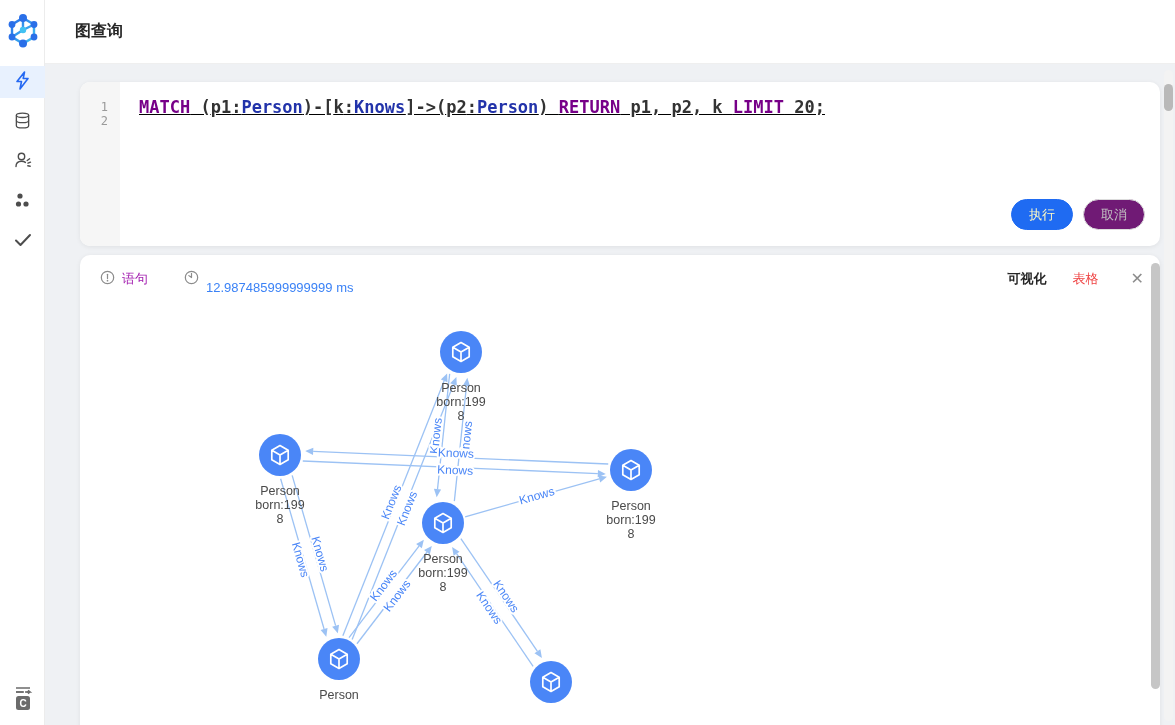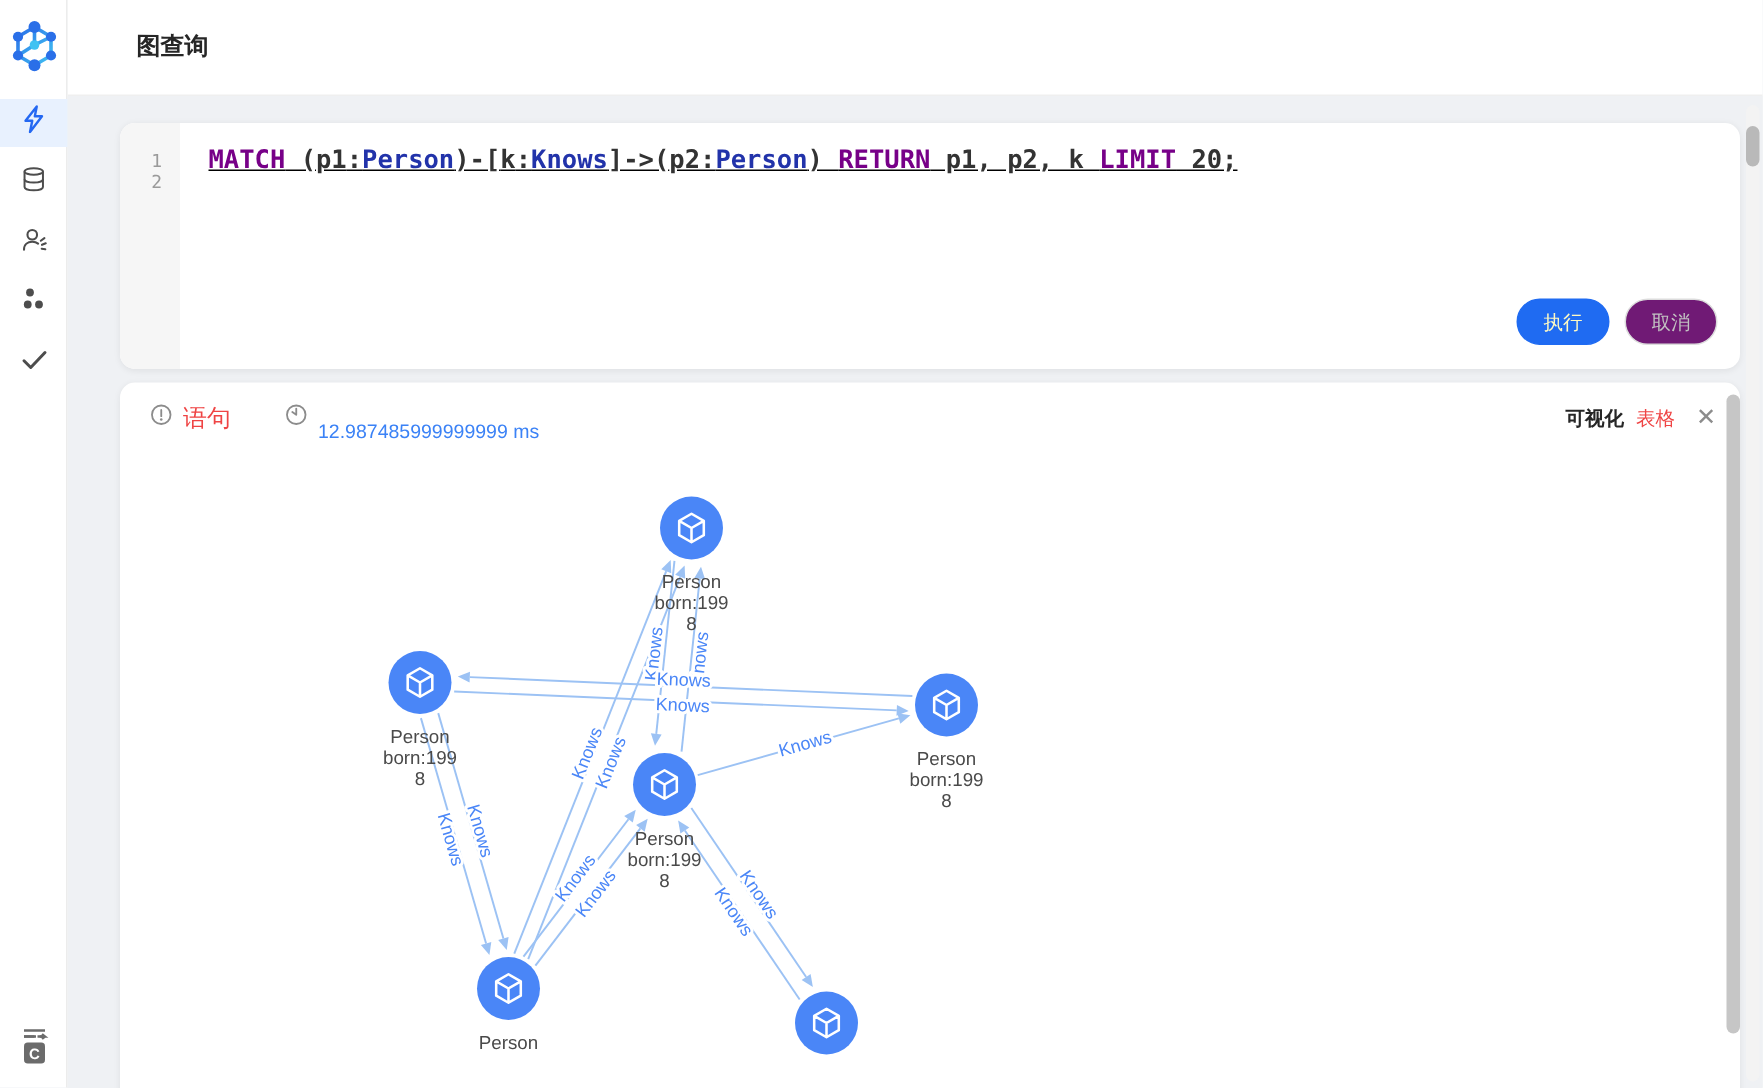--- a/index.html
+++ b/index.html
@@ -12,21 +12,21 @@
   .logo { position:absolute; left:6px; top:12px; width:34px; height:38px; }
   .nav { position:absolute; top:66px; left:0; right:0; }
   .nav-item { width:45px; height:32px; display:flex; align-items:center; justify-content:center;
     margin-bottom:8px; cursor:pointer; }
   .nav-item.active { background:#e8f1fe; }
   .sidebar-bottom { position:absolute; bottom:10px; left:0; width:45px; display:flex; justify-content:center; }
 
   
   .header { position:absolute; left:45px; top:0; right:0; height:64px; background:#fff;
     border-bottom:1px solid #efefef; display:flex; align-items:center; z-index:4; }
-  .page-title { font-size:16px; font-weight:bold; color:#262626; margin-left:46px; }
+  .page-title { font-size:16px; font-weight:bold; color:#262626; margin-left:30px; }
   .header-right { position:absolute; right:14px; top:0; height:64px; display:flex; align-items:center; gap:6px; }
   .db-name { font-size:14px; color:#404040; }
   .swap-glyph { font-size:15px; color:#595959; margin-left:2px; }
 
   
   .main { position:absolute; left:45px; top:64px; right:0; bottom:0; background:#eff1f4; }
 
   
   .page-scroll-track { position:absolute; right:2px; top:6px; bottom:4px; width:9px;
     background:#f3f3f3; border-radius:5px; }
@@ -51,24 +51,24 @@
     border:1px solid transparent; font-family:inherit; }
   .btn-run { background:#1f6bf2; color:#fef9c3; border-color:#1f6bf2; }
   .btn-cancel { background:#701a75; color:#c2c2c2; border-color:#dcdcdc; }
 
   
   .results-card { position:absolute; left:35px; top:191px; width:1080px; height:540px;
     background:#fff; border-radius:10px 10px 0 0; box-shadow:0 1px 5px rgba(0,0,0,.07); overflow:hidden; }
   .results-header { position:absolute; left:0; right:0; top:0; height:48px;
     display:flex; align-items:center; padding:0 20px; }
   .rh-left { display:flex; align-items:center; gap:7px; }
-  .rh-label { font-size:16px; color:#ef4444; }
+  .rh-label { font-size:13px; color:#a21caf; }
   .rh-duration { font-size:13px; color:#3b82f6;margin-top:16px; }
   .rh-gap { width:22px; }
-  .rh-right { position:absolute; right:16px; top:0; height:48px; display:flex; align-items:center; gap:8px; }
+  .rh-right { position:absolute; right:16px; top:0; height:48px; display:flex; align-items:center; gap:26px; }
   .tab { font-size:13px; cursor:pointer; }
   .tab.active { color:#262626; font-weight:bold; }
   .tab.inactive { color:#ef4444; }
   .close-x { font-size:16px; color:#8c8c8c; cursor:pointer; line-height:1; margin-left:6px; }
 
   .graph-wrap { position:absolute; left:0; top:0; width:1080px; height:540px; }
 
   
   .panel-scroll-thumb { position:absolute; right:0; top:8px; width:9px; height:426px;
     background:#c6c6c6; border-radius:5px; }

